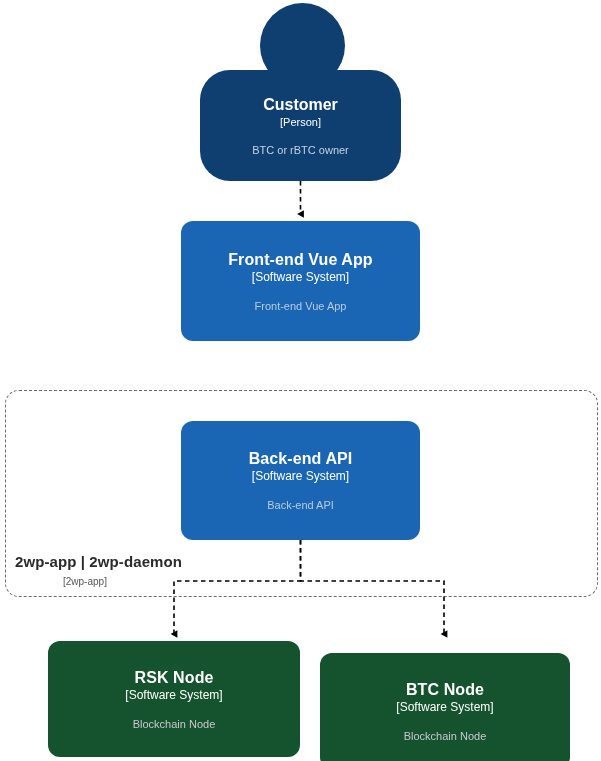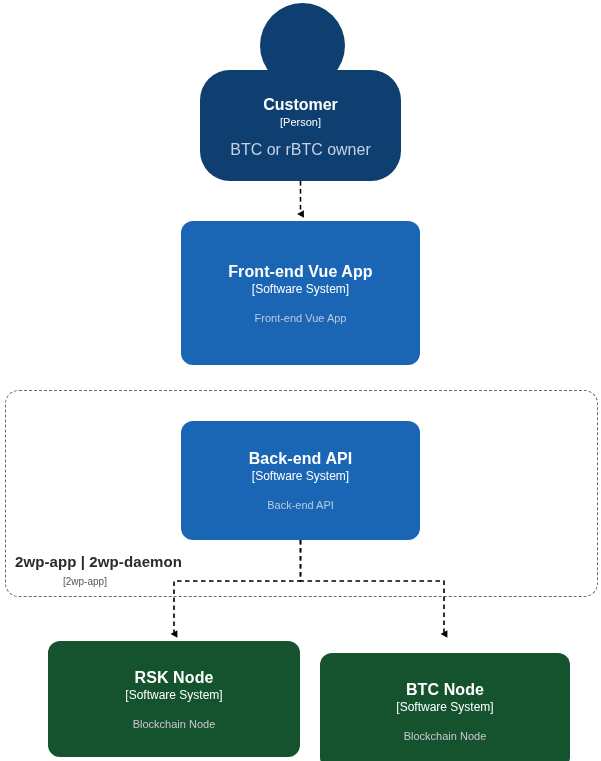--- a/index.html
+++ b/index.html
@@ -91,21 +91,21 @@
     font-size: 16px;
     font-weight: bold;
     line-height: 19px;
   }
   #person-customer .n-type {
     font-size: 11px;
     line-height: 15px;
     margin-top: 1px;
   }
   #person-customer .n-desc {
-    font-size: 16px;
+    font-size: 11px;
     line-height: 14px;
     margin-top: 13px;
     color: #c3d2e2;
   }
 
   
   .sys-blue {
     background: #1a66b5;
   }
   .sys-blue .n-desc {
@@ -118,21 +118,21 @@
   }
   .sys-gray .n-desc {
     color: #cbc6d1;
   }
 
   
   #node-frontend {
     left: 181px;
     top: 221px;
     width: 239px;
-    height: 144px;
+    height: 120px;
   }
   #node-backend {
     left: 181px;
     top: 421px;
     width: 239px;
     height: 119px;
   }
   #node-rsk {
     left: 48px;
     top: 641px;

